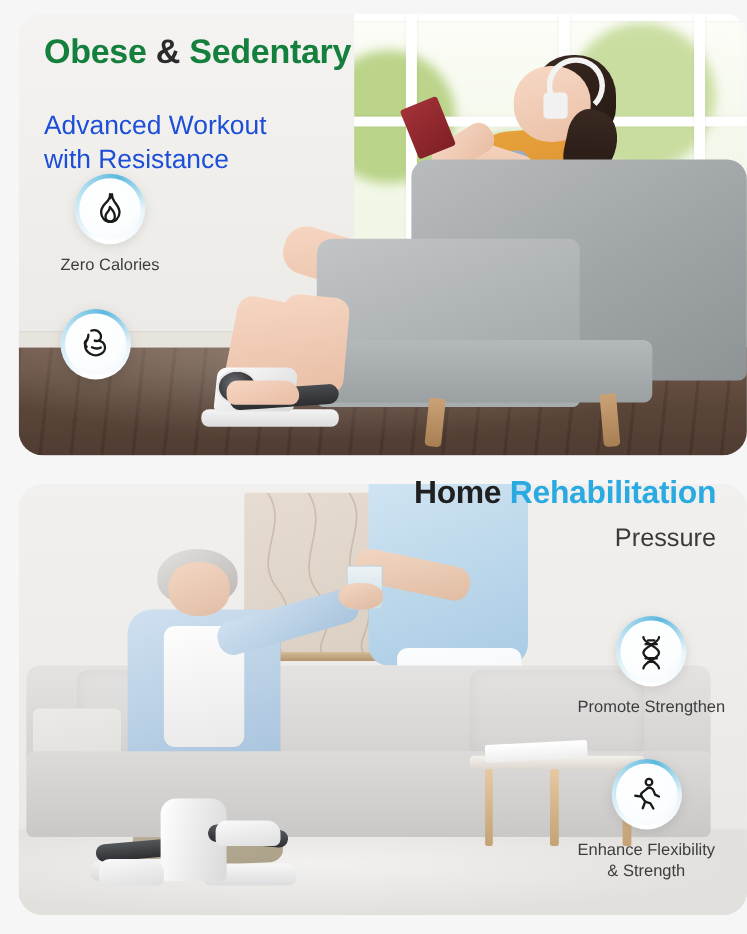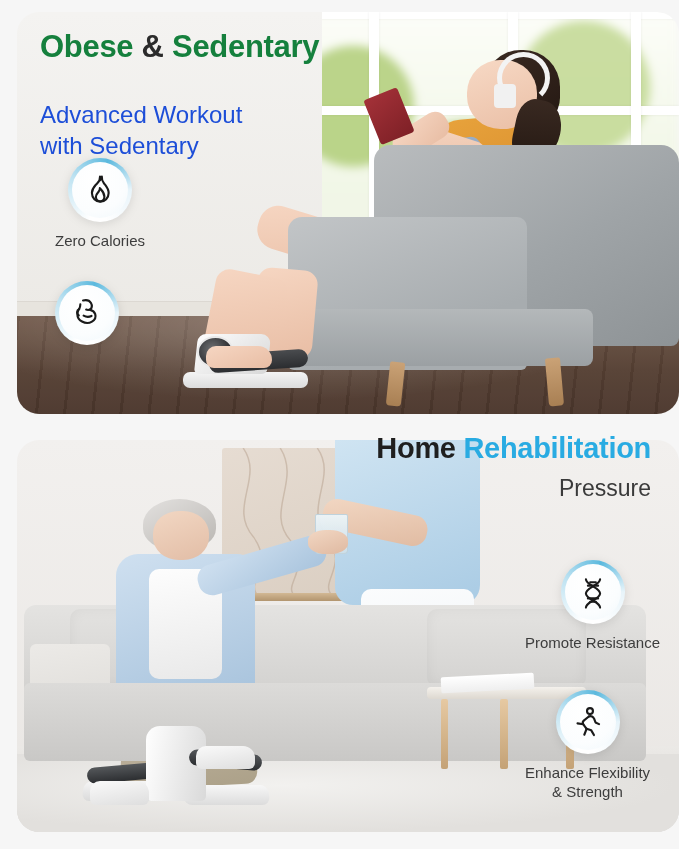--- a/index.html
+++ b/index.html
@@ -325,21 +325,21 @@
     </div>
   </div>
 
   <div class="headline" id="top-headline">
     <span class="blue">Obese</span>
     <span class="dark">&amp;</span>
     <span class="blue">Sedentary</span>
   </div>
   <div id="top-sub">
     <div>Advanced Workout</div>
-    <div>with Sedentary</div>
+    <div>with Resistance</div>
   </div>
 
   <div class="feature" id="feat-burn">
     <div class="badge">
       <svg width="34" height="34" viewBox="0 0 24 24" fill="none" stroke="#1a1a1a" stroke-width="1.5" stroke-linecap="round" stroke-linejoin="round">
         <path d="M12 2.5c.4 3.2-1.6 4.3-3.1 6-1.6 1.8-2.6 3.4-2.6 5.6 0 3.5 2.7 6.2 5.9 6.2s5.9-2.7 5.9-6.2c0-3.2-2-5-3.4-7-1-1.4-1.6-2.8-1.4-4.6-.4.9-1.1 1.6-1.3 2.6z"></path>
         <path d="M12.1 20c-1.7 0-3-1.4-3-3.2 0-1.6 1-2.4 1.8-3.4.7-.9 1.1-1.7 1-2.7.9 1.2 3.2 2.9 3.2 6.1 0 1.8-1.3 3.2-3 3.2z"></path>
       </svg>
     </div>
     <div class="feat-label">Zero Calories</div>
@@ -365,21 +365,21 @@
   </div>
 
   <div class="feature" id="feat-circ">
     <div class="badge">
       <svg width="34" height="34" viewBox="0 0 24 24" fill="none" stroke="#1a1a1a" stroke-width="1.5" stroke-linecap="round" stroke-linejoin="round">
         <path d="M7 3c0 4.2 10 5.8 10 10s-10 5.8-10 10"></path>
         <path d="M17 3c0 4.2-10 5.8-10 10s10 5.8 10 10"></path>
         <path d="M8.4 7.5h7.2M8.4 16.5h7.2M10 5.1h4M10 18.9h4"></path>
       </svg>
     </div>
-    <div class="feat-label">Promote Resistance</div>
+    <div class="feat-label">Promote Strengthen</div>
   </div>
 
   <div class="feature" id="feat-flex">
     <div class="badge">
       <svg width="34" height="34" viewBox="0 0 24 24" fill="none" stroke="#1a1a1a" stroke-width="1.5" stroke-linecap="round" stroke-linejoin="round">
         <circle cx="13.4" cy="4.3" r="2.1"></circle>
         <path d="M12.6 8.1c1.6-.6 3.2.2 3.7 1.6l1 2.6 2.5 1.2"></path>
         <path d="M12.6 8.1 9.2 10.8c-.9.7-1.1 1.9-.5 2.8l2.3 3.2"></path>
         <path d="M11 16.8 9.4 21"></path>
         <path d="M11 16.8l3.3 1.1 1.9 3.3"></path>

